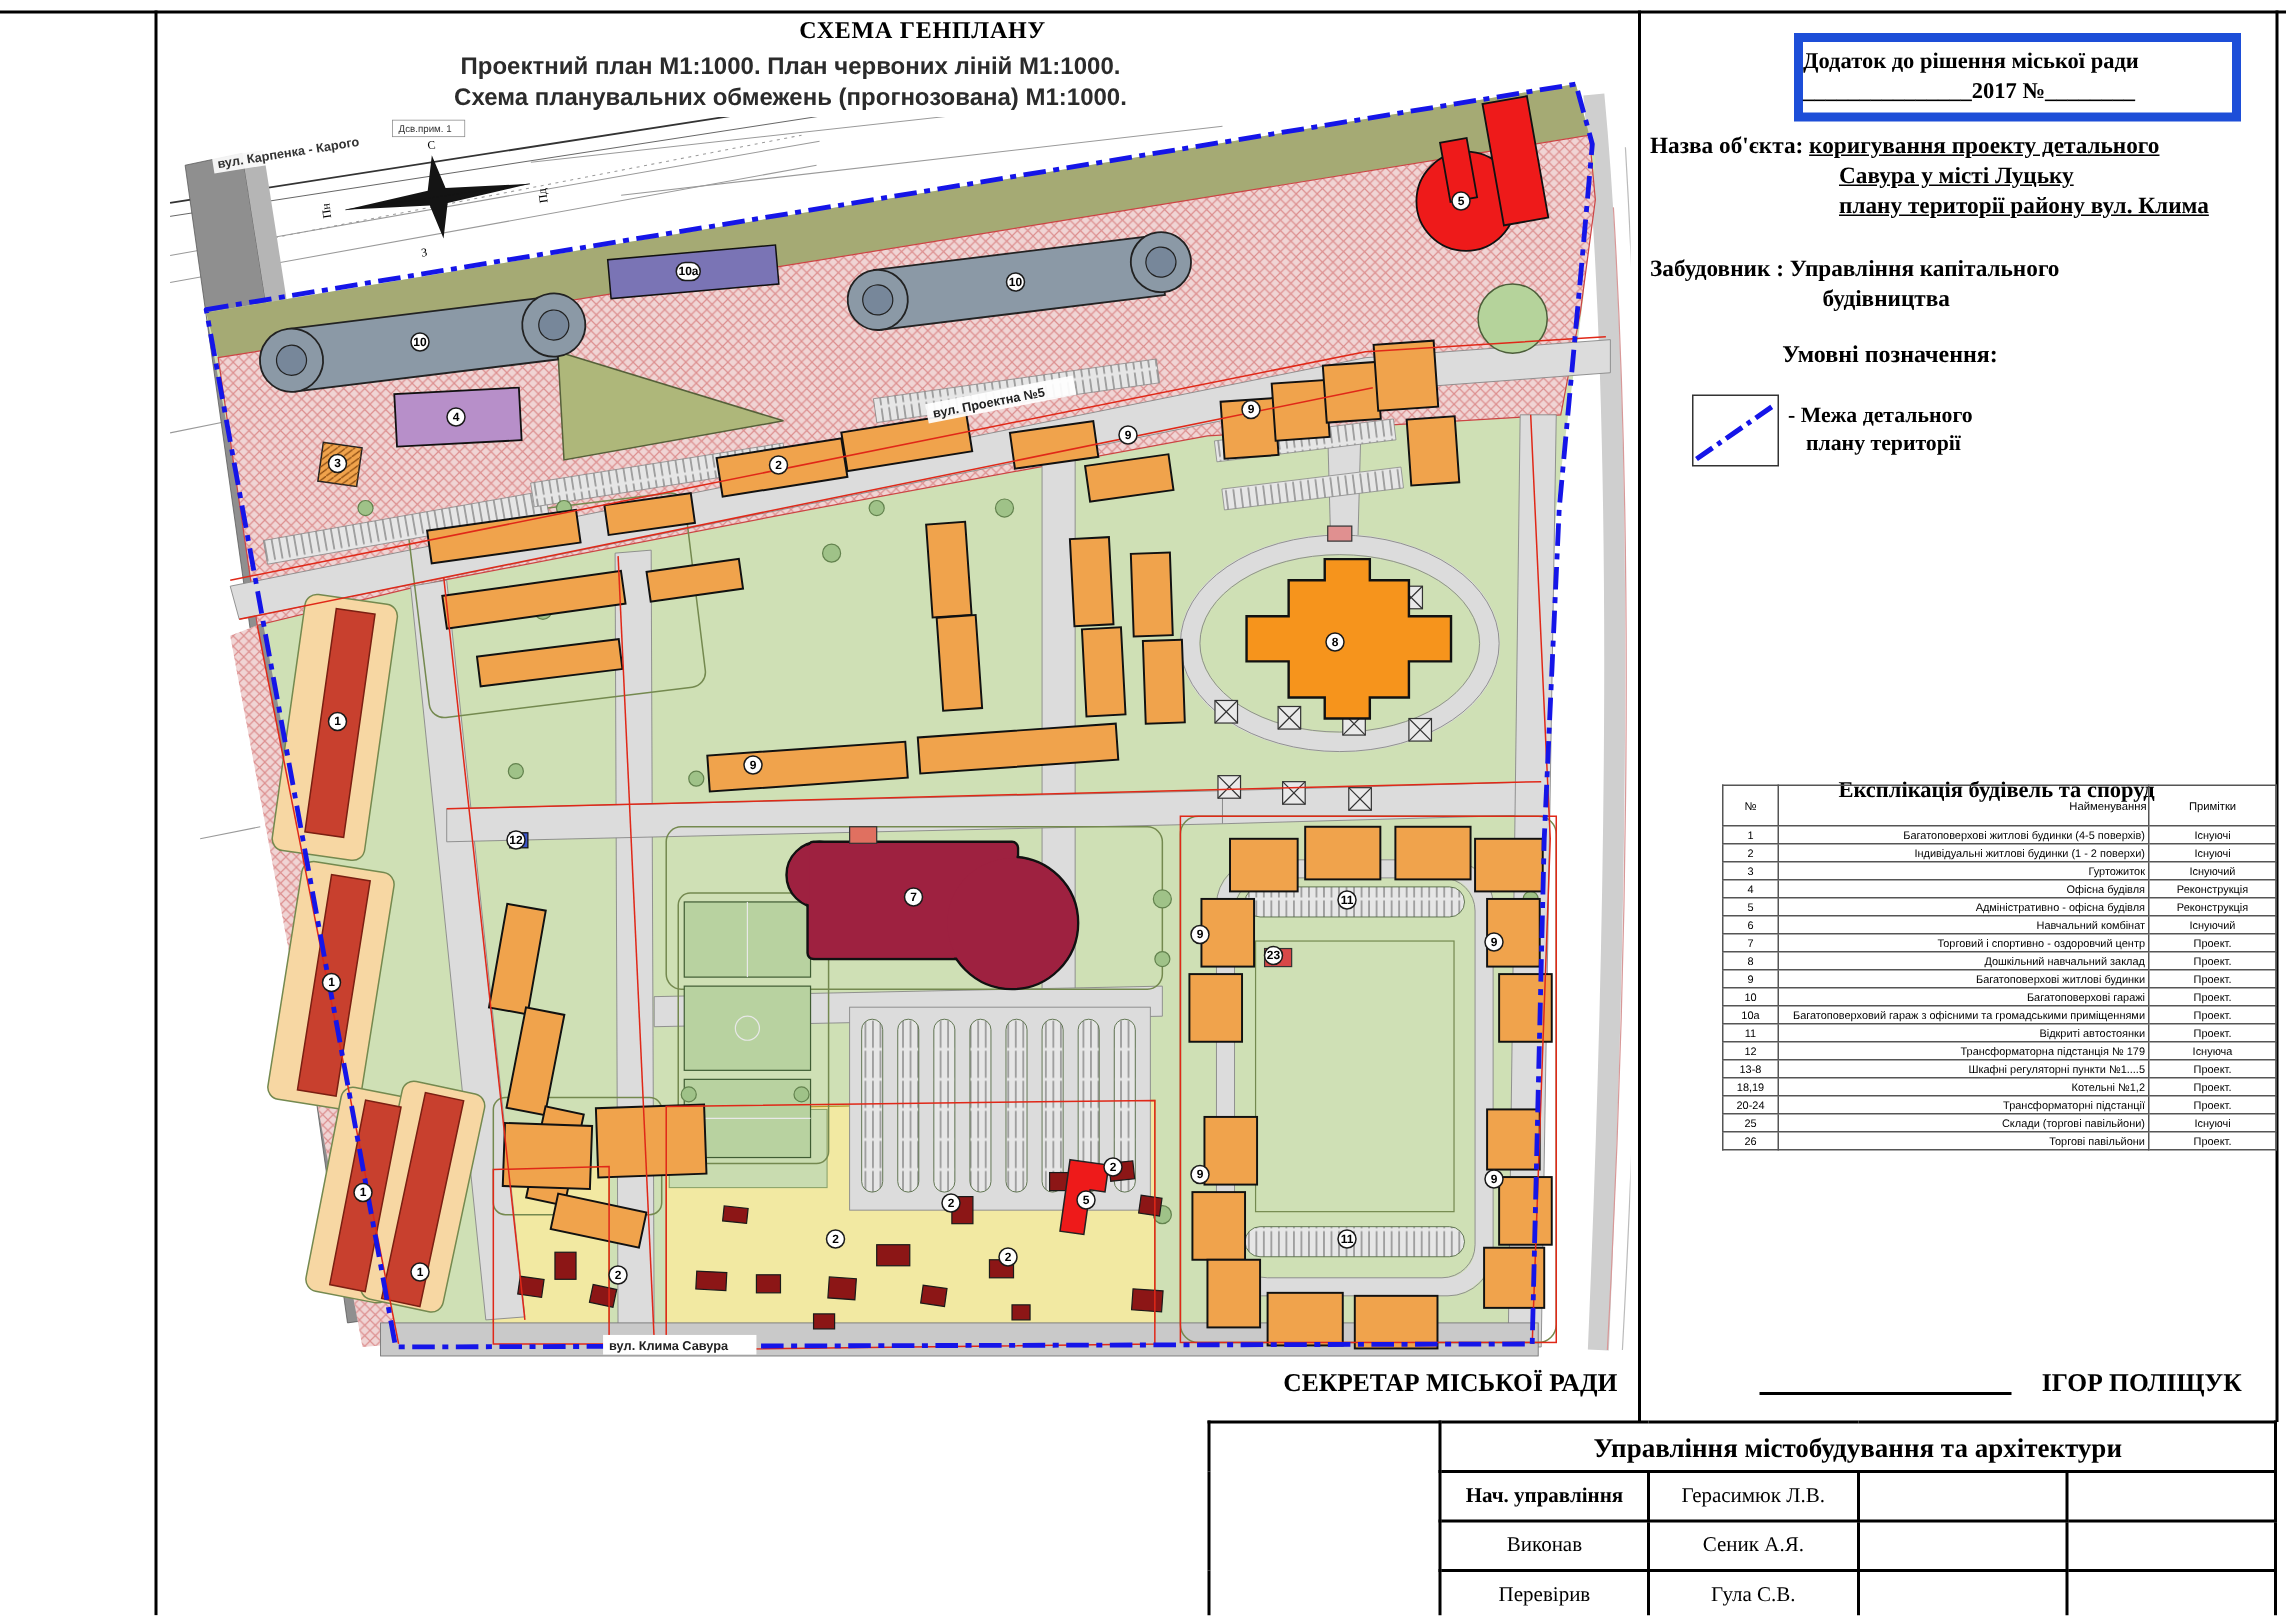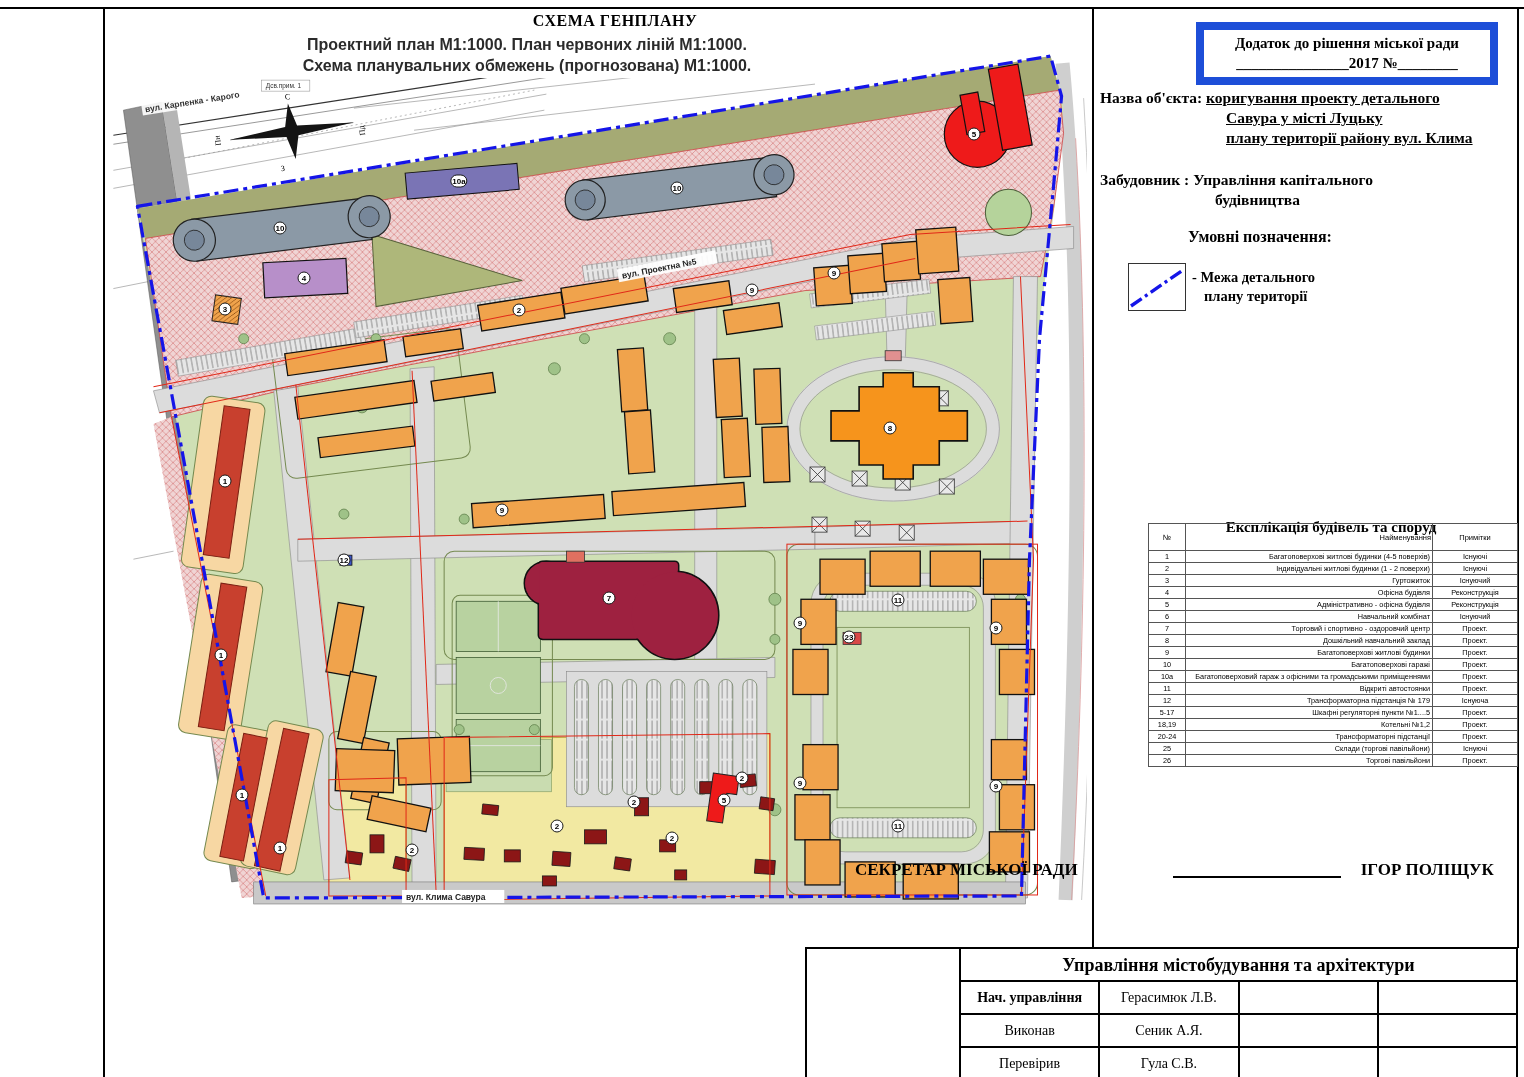--- a/index.html
+++ b/index.html
@@ -5,22 +5,22 @@
   html,body{margin:0;padding:0;background:#fff;}
   .page{position:relative;width:1524px;height:1077px;background:#fff;overflow:hidden;
         font-family:"Liberation Serif",serif;color:#000;}
   .abs{position:absolute;}
   .frame{position:absolute;background:#000;}
   
   .scheme-title{left:430px;top:12px;width:370px;text-align:center;
       font:bold 16px/18px "Liberation Serif",serif;letter-spacing:.5px;z-index:5;}
   .scheme-subtitle{left:292px;top:33px;width:470px;background:#fff;text-align:center;
       font:bold 16px/21px "Liberation Sans",sans-serif;color:#2b2b2b;z-index:5;padding:1px 0 2px;}
-  .decision-box{left:1196px;top:22px;width:286px;height:44px;border:8px solid #1d4ed8;
-      text-align:center;font:bold 15px/20px "Liberation Serif",serif;padding-top:3px;z-index:5;}
+  .decision-box{left:1196px;top:22px;width:286px;height:44px;border:6px solid #1d4ed8;
+      font:bold 15px/20px "Liberation Serif",serif;padding-top:3px;z-index:5;}
   .object-block{left:1100px;top:88px;width:405px;font:bold 15.5px/20px "Liberation Serif",serif;z-index:5;}
   .object-block .u{text-decoration:underline;}
   .ind1{padding-left:126px;display:block;}
   .dev-block{left:1100px;top:170px;width:405px;font:bold 15.5px/20px "Liberation Serif",serif;z-index:5;}
   .ind2{padding-left:115px;display:block;}
   .legend-title{left:1150px;top:228px;width:220px;text-align:center;
       font:bold 16px/18px "Liberation Serif",serif;z-index:5;}
   .legend-sym{left:1128px;top:263px;width:56px;height:46px;border:1px solid #333;background:#fff;z-index:5;}
   .legend-txt{left:1192px;top:268px;width:240px;font:bold 14.5px/19px "Liberation Serif",serif;z-index:5;}
   .expl-title{left:1150px;top:487px;width:362px;text-align:center;
@@ -29,21 +29,21 @@
   .expl-table{left:1148px;top:523px;z-index:5;}
   .expl-table table{border-collapse:collapse;width:364px;table-layout:fixed;}
   .expl-table th,.expl-table td{border:1px solid #555;font-family:"Liberation Sans",sans-serif;
       overflow:hidden;white-space:nowrap;}
   .expl-table th{font-size:7.5px;font-weight:normal;height:24px;}
   .expl-table td{font-size:7.3px;height:11px;padding:0 2px;}
   .expl-table .c-no{width:34px;text-align:center;}
   .expl-table .c-name{width:240px;text-align:right;padding-left:5px;}
   .expl-table .c-note{width:82px;text-align:center;}
   
-  .secretary-row{left:855px;top:860px;width:640px;display:flex;align-items:flex-end;z-index:5;}
+  .secretary-row{left:855px;top:912px;width:640px;display:flex;align-items:flex-end;z-index:5;justify-content:center;}
   .secretary-row .lbl{font:bold 17px/20px "Liberation Serif",serif;}
   .secretary-row .sig-line{flex:0 0 168px;border-bottom:2px solid #000;height:16px;margin:0 20px 2px 95px;}
   .secretary-row .nm{font:bold 17px/20px "Liberation Serif",serif;}
   .approval{left:805px;top:947px;z-index:5;}
   .approval table{border-collapse:collapse;table-layout:fixed;width:713px;}
   .approval td{border:2px solid #000;font:14px/16px "Liberation Serif",serif;text-align:center;height:29px;}
   .approval td.hd{font-weight:bold;font-size:18px;}
   
   .map{left:112px;top:38px;width:975px;height:872px;z-index:1;}
   .marker{position:absolute;min-width:13px;height:13px;border-radius:7px;background:#fff;
@@ -659,21 +659,21 @@
             <td class="c-no">11</td>
             <td class="c-name">Відкриті автостоянки</td>
             <td class="c-note">Проект.</td>
           </tr>
           <tr>
             <td class="c-no">12</td>
             <td class="c-name">Трансформаторна підстанція № 179</td>
             <td class="c-note">Існуюча</td>
           </tr>
           <tr>
-            <td class="c-no">5-17</td>
+            <td class="c-no">13-8</td>
             <td class="c-name">Шкафні регуляторні пункти №1....5</td>
             <td class="c-note">Проект.</td>
           </tr>
           <tr>
             <td class="c-no">18,19</td>
             <td class="c-name">Котельні №1,2</td>
             <td class="c-note">Проект.</td>
           </tr>
           <tr>
             <td class="c-no">20-24</td>

